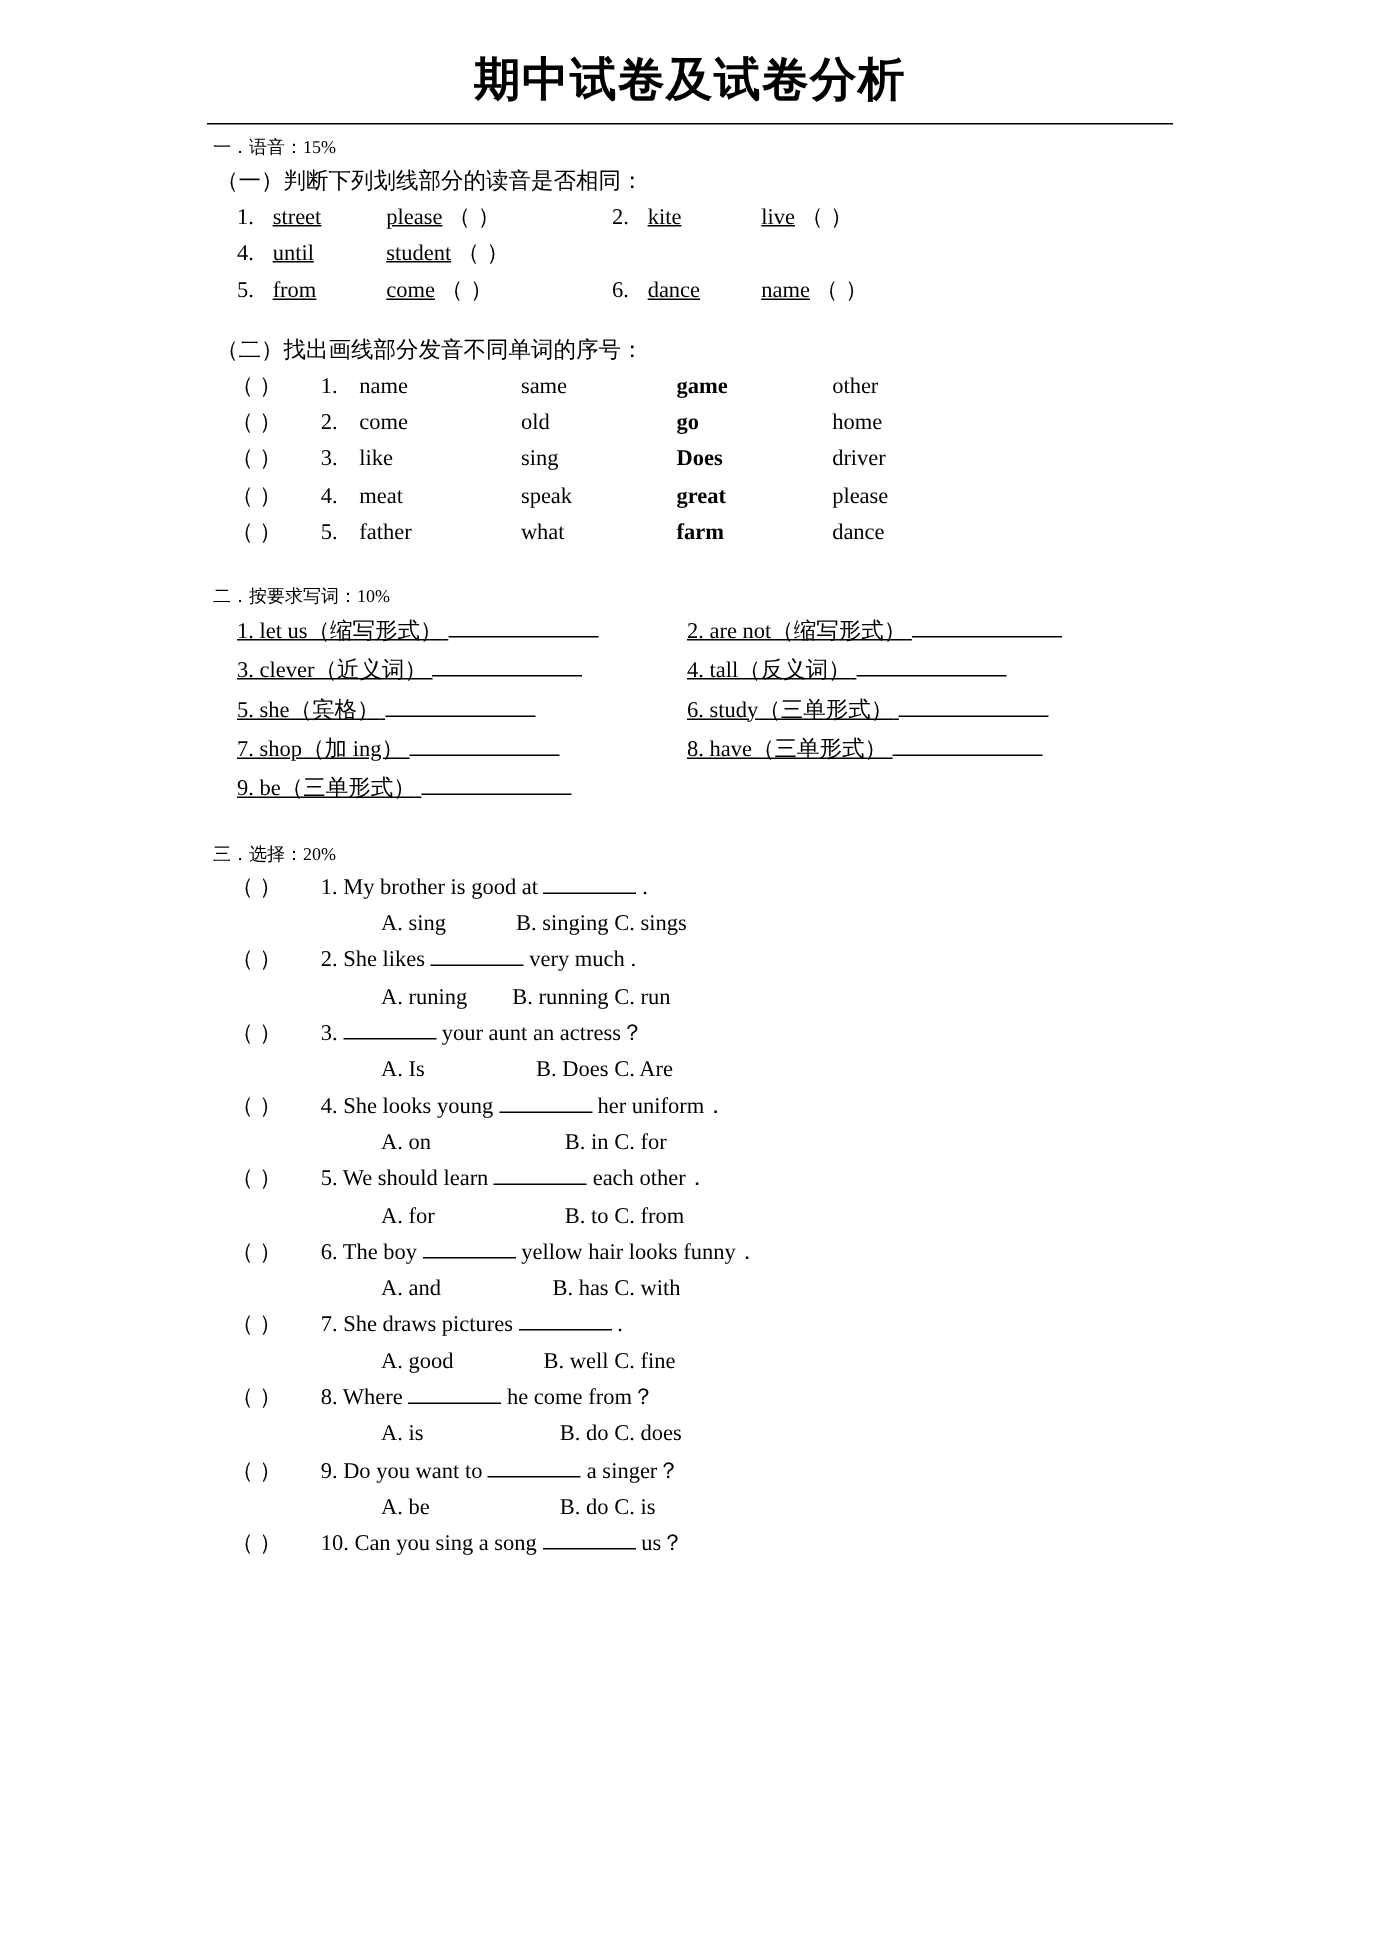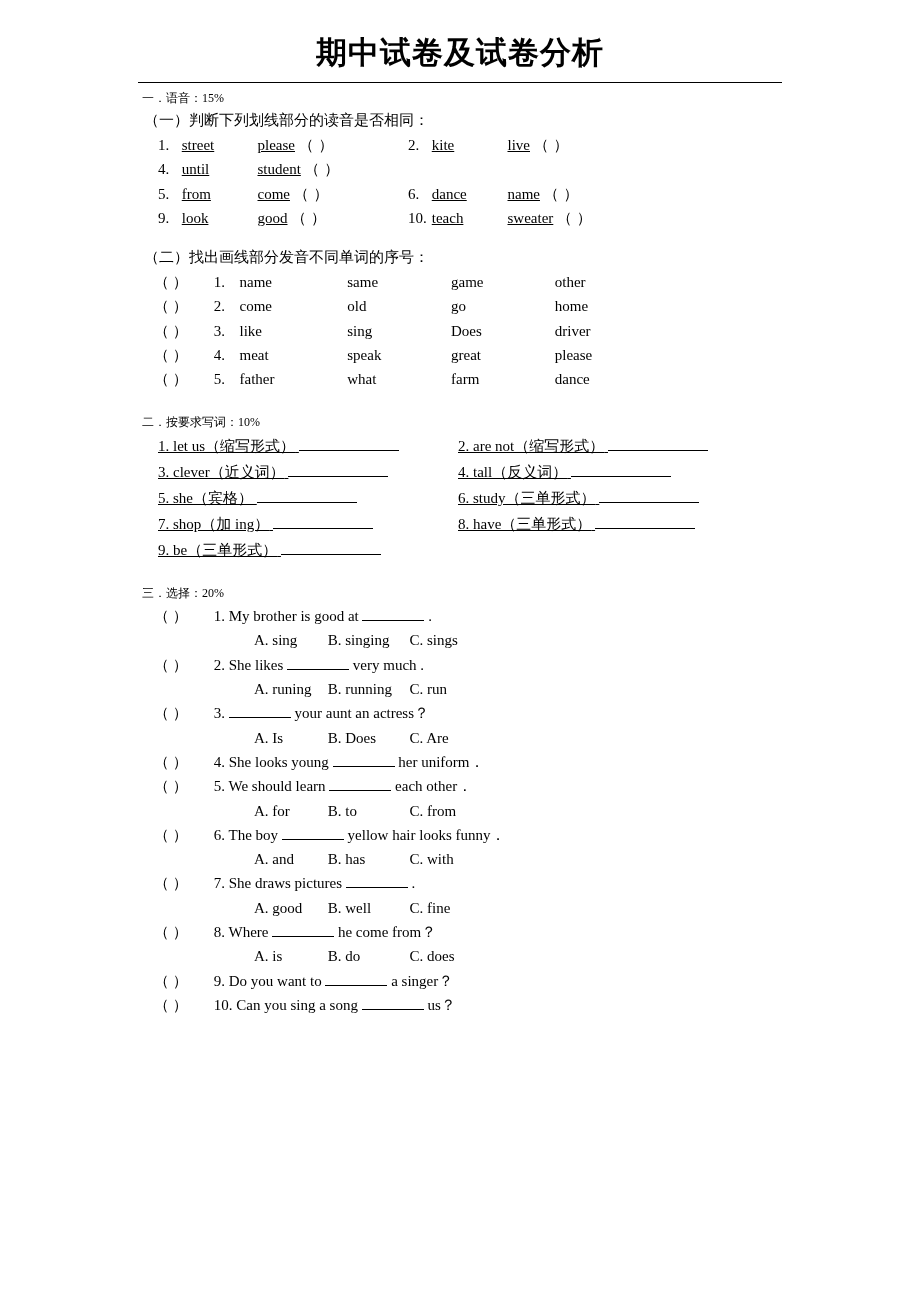--- a/index.html
+++ b/index.html
@@ -78,21 +78,21 @@
   .choicerow {
     font-size: 15px;
     line-height: 1.62;
     white-space: nowrap;
   }
   .choicerow .lead { display: inline-block; width: 56px; }
   .choicerow .num { display: inline-block; width: 22px; }
   .choicerow .opt { display: inline-block; }
   .ca { width: 104px; }
   .cb { width: 100px; }
-  .cc { width: 100px; }
+  .cc { width: 100px; font-weight: bold; }
   
   .twocol {
     padding-left: 18px;
     margin-top: 2px;
   }
   .twocol .row {
     display: flex;
     font-size: 15px;
     line-height: 1.74;
     text-decoration: underline;
@@ -105,21 +105,21 @@
     line-height: 1.62;
   }
   .mcq .q .lead { display: inline-block; width: 56px; }
   .mcq .opts {
     font-size: 15px;
     line-height: 1.62;
     padding-left: 100px;
   }
   .mcq .opts .o { display: inline-block; }
   .oa { min-width: 70px; }
-  .ob { min-width: 78px; }
+  .ob { min-width: 78px; text-align: right; }
 </style>
 </head>
 <body>
 
 <div class="page">
 
   <div class="top-rule"></div>
 
   <h1 class="doc-title">期中试卷及试卷分析</h1>
 
@@ -153,34 +153,20 @@
       <div>
         <span class="idx">5.</span>
         <span class="w1 u">from</span>
         <span class="u">come</span>
         <span class="paren-sp">（        ）</span>
       </div>
       <div>
         <span class="idx">6.</span>
         <span class="w1 u">dance</span>
         <span class="u">name</span>
-        <span class="paren-sp">（        ）</span>
-      </div>
-    </div>
-    <div class="pairrow">
-      <div>
-        <span class="idx">9.</span>
-        <span class="w1 u">look</span>
-        <span class="u">good</span>
-        <span class="paren-sp">（        ）</span>
-      </div>
-      <div>
-        <span class="idx">10.</span>
-        <span class="w1 u">teach</span>
-        <span class="u">sweater</span>
         <span class="paren-sp">（        ）</span>
       </div>
     </div>
   </div>
 
   <div class="sub-head" style="margin-top:18px;">（二）找出画线部分发音不同单词的序号：</div>
 
   <div class="choicegrid">
     <div class="choicerow">
       <span class="lead">（        ）</span>
@@ -318,20 +304,25 @@
       <span class="o">C. Are</span>
     </div>
 
     <div class="q">
       <span class="lead">（        ）</span>
       <span>4.</span>
       <span>She looks young</span>
       <span class="blank" style="width:62px"></span>
       <span>her uniform．</span>
     </div>
+    <div class="opts">
+      <span class="o oa">A. on</span>
+      <span class="o ob">B. in</span>
+      <span class="o">C. for</span>
+    </div>
 
     <div class="q">
       <span class="lead">（        ）</span>
       <span>5.</span>
       <span>We should learn</span>
       <span class="blank" style="width:62px"></span>
       <span>each other．</span>
     </div>
     <div class="opts">
       <span class="o oa">A. for</span>
@@ -378,20 +369,25 @@
       <span class="o">C. does</span>
     </div>
 
     <div class="q">
       <span class="lead">（        ）</span>
       <span>9.</span>
       <span>Do you want to</span>
       <span class="blank" style="width:62px"></span>
       <span>a singer？</span>
     </div>
+    <div class="opts">
+      <span class="o oa">A. be</span>
+      <span class="o ob">B. do</span>
+      <span class="o">C. is</span>
+    </div>
 
     <div class="q">
       <span class="lead">（        ）</span>
       <span>10.</span>
       <span>Can you sing a song</span>
       <span class="blank" style="width:62px"></span>
       <span>us？</span>
     </div>
 
   </div>

